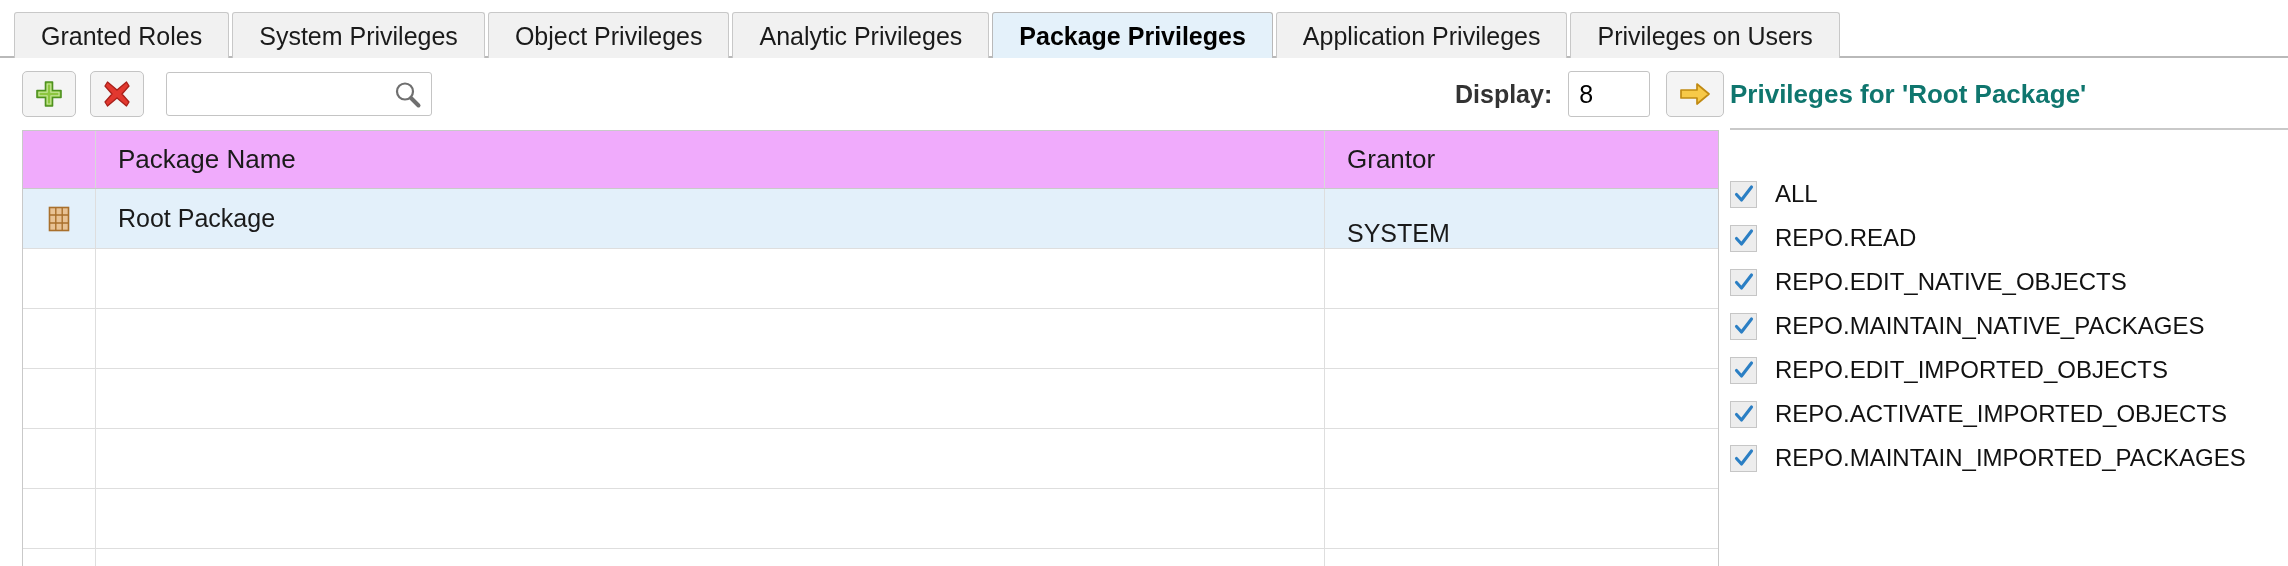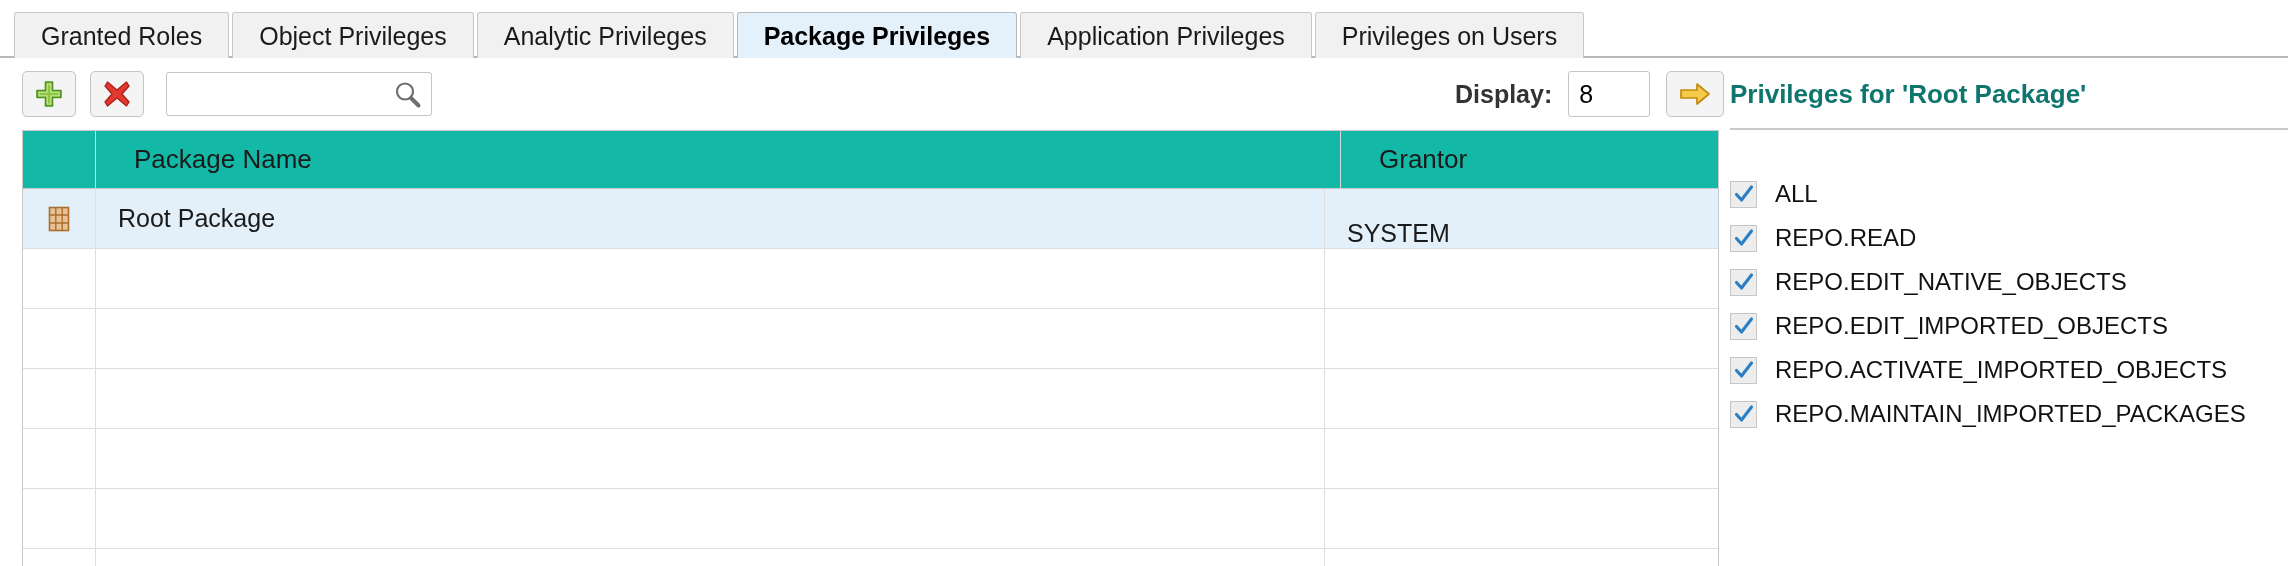--- a/index.html
+++ b/index.html
@@ -177,24 +177,23 @@
     height: 436px;
     border: 1px solid #c9c9c9;
     border-bottom: none;
     box-sizing: border-box;
     background: #ffffff;
     overflow: hidden;
   }
   .grid-head {
     display: flex;
     height: 58px;
-    background: #14b8a6;
+    background: #f0abfc;
     border-bottom: 1px solid #c9c9c9;
     box-sizing: border-box;
-    gap: 16px;
   }
   .col-ico {
     width: 73px;
     flex: 0 0 73px;
     border-right: 1px solid #d8d8d8;
     box-sizing: border-box;
   }
   .col-name {
     flex: 0 0 1229px;
     width: 1229px;
@@ -301,20 +300,23 @@
 </head>
 <body>
 
 <div class="app">
 
   <div class="tabstrip">
     <div class="tab">
       <span>Granted Roles</span>
     </div>
     <div class="tab">
+      <span>System Privileges</span>
+    </div>
+    <div class="tab">
       <span>Object Privileges</span>
     </div>
     <div class="tab">
       <span>Analytic Privileges</span>
     </div>
     <div class="tab active">
       <span>Package Privileges</span>
     </div>
     <div class="tab">
       <span>Application Privileges</span>
@@ -477,20 +479,28 @@
       <div class="priv-item">
         <span class="chk">
           <svg width="22" height="22" viewBox="0 0 22 22">
             <path d="M3.5 11.5 L8.5 17 L18.5 4" fill="none" stroke="#2b7fc4" stroke-width="3.1" stroke-linecap="round" stroke-linejoin="round"></path>
           </svg>
         </span>
         <span class="priv-label">REPO.EDIT_NATIVE_OBJECTS</span>
       </div>
 
 
+      <div class="priv-item">
+        <span class="chk">
+          <svg width="22" height="22" viewBox="0 0 22 22">
+            <path d="M3.5 11.5 L8.5 17 L18.5 4" fill="none" stroke="#2b7fc4" stroke-width="3.1" stroke-linecap="round" stroke-linejoin="round"></path>
+          </svg>
+        </span>
+        <span class="priv-label">REPO.MAINTAIN_NATIVE_PACKAGES</span>
+      </div>
 
       <div class="priv-item">
         <span class="chk">
           <svg width="22" height="22" viewBox="0 0 22 22">
             <path d="M3.5 11.5 L8.5 17 L18.5 4" fill="none" stroke="#2b7fc4" stroke-width="3.1" stroke-linecap="round" stroke-linejoin="round"></path>
           </svg>
         </span>
         <span class="priv-label">REPO.EDIT_IMPORTED_OBJECTS</span>
       </div>
 

